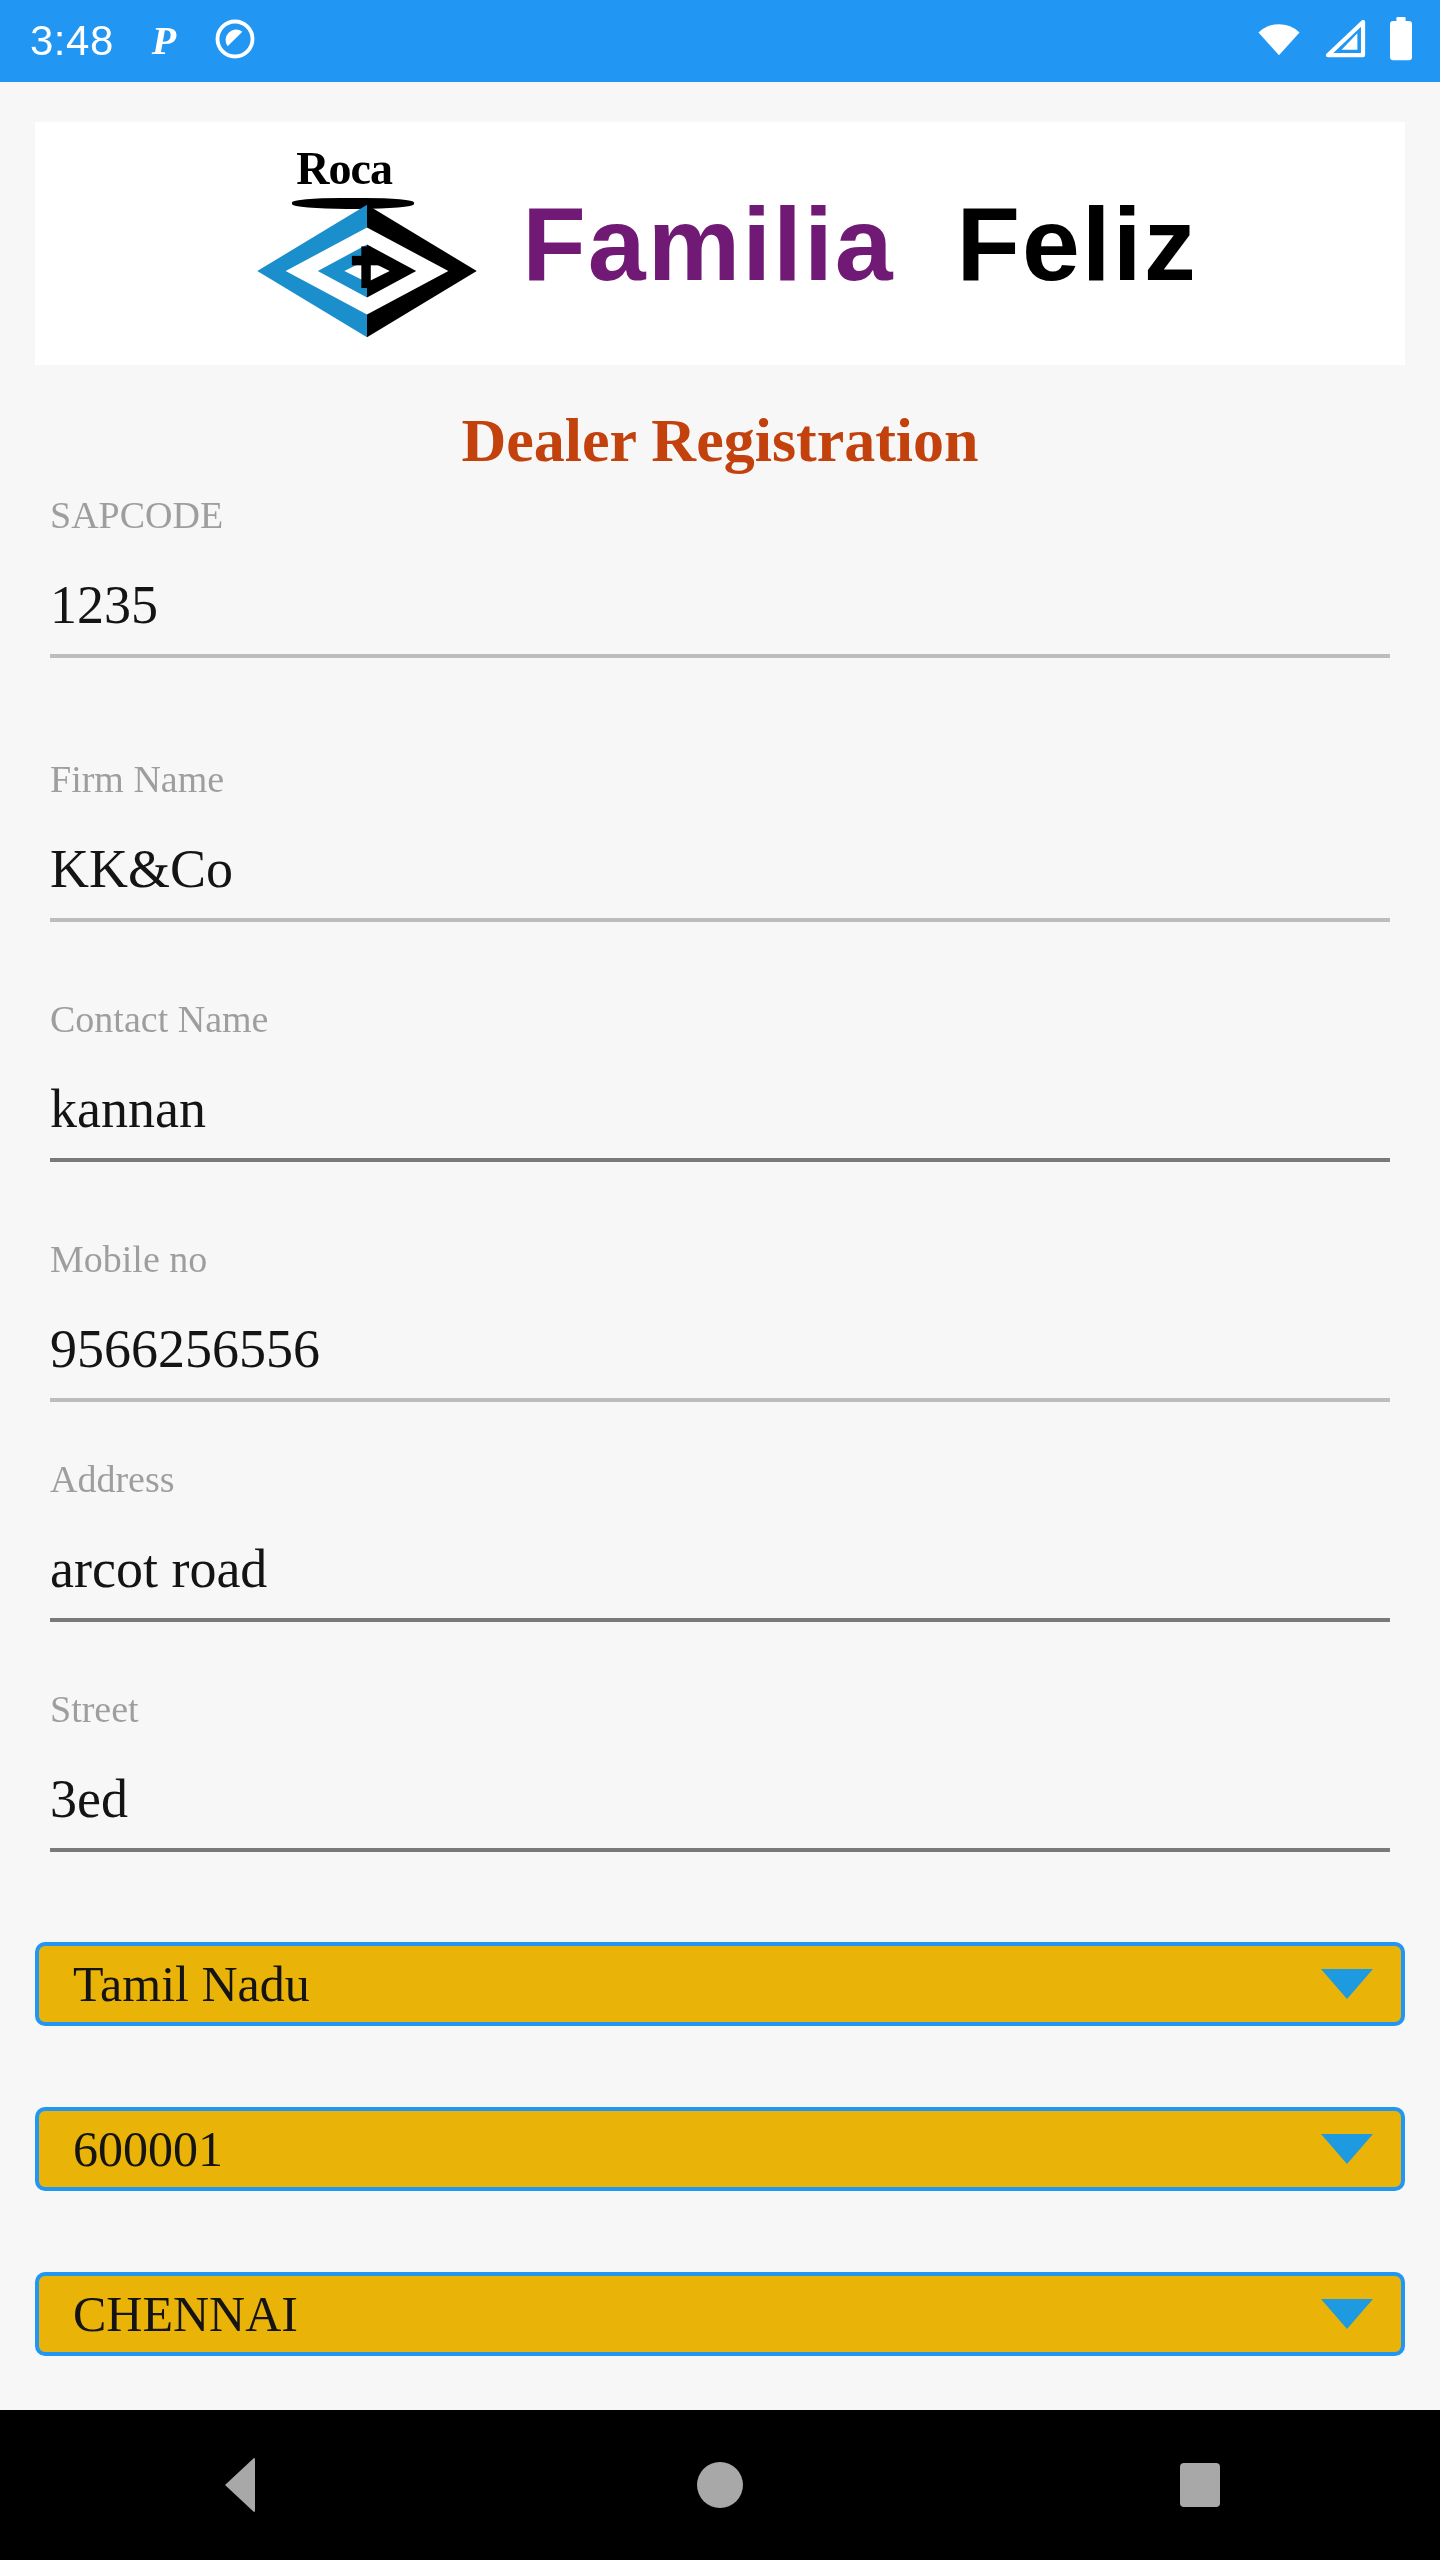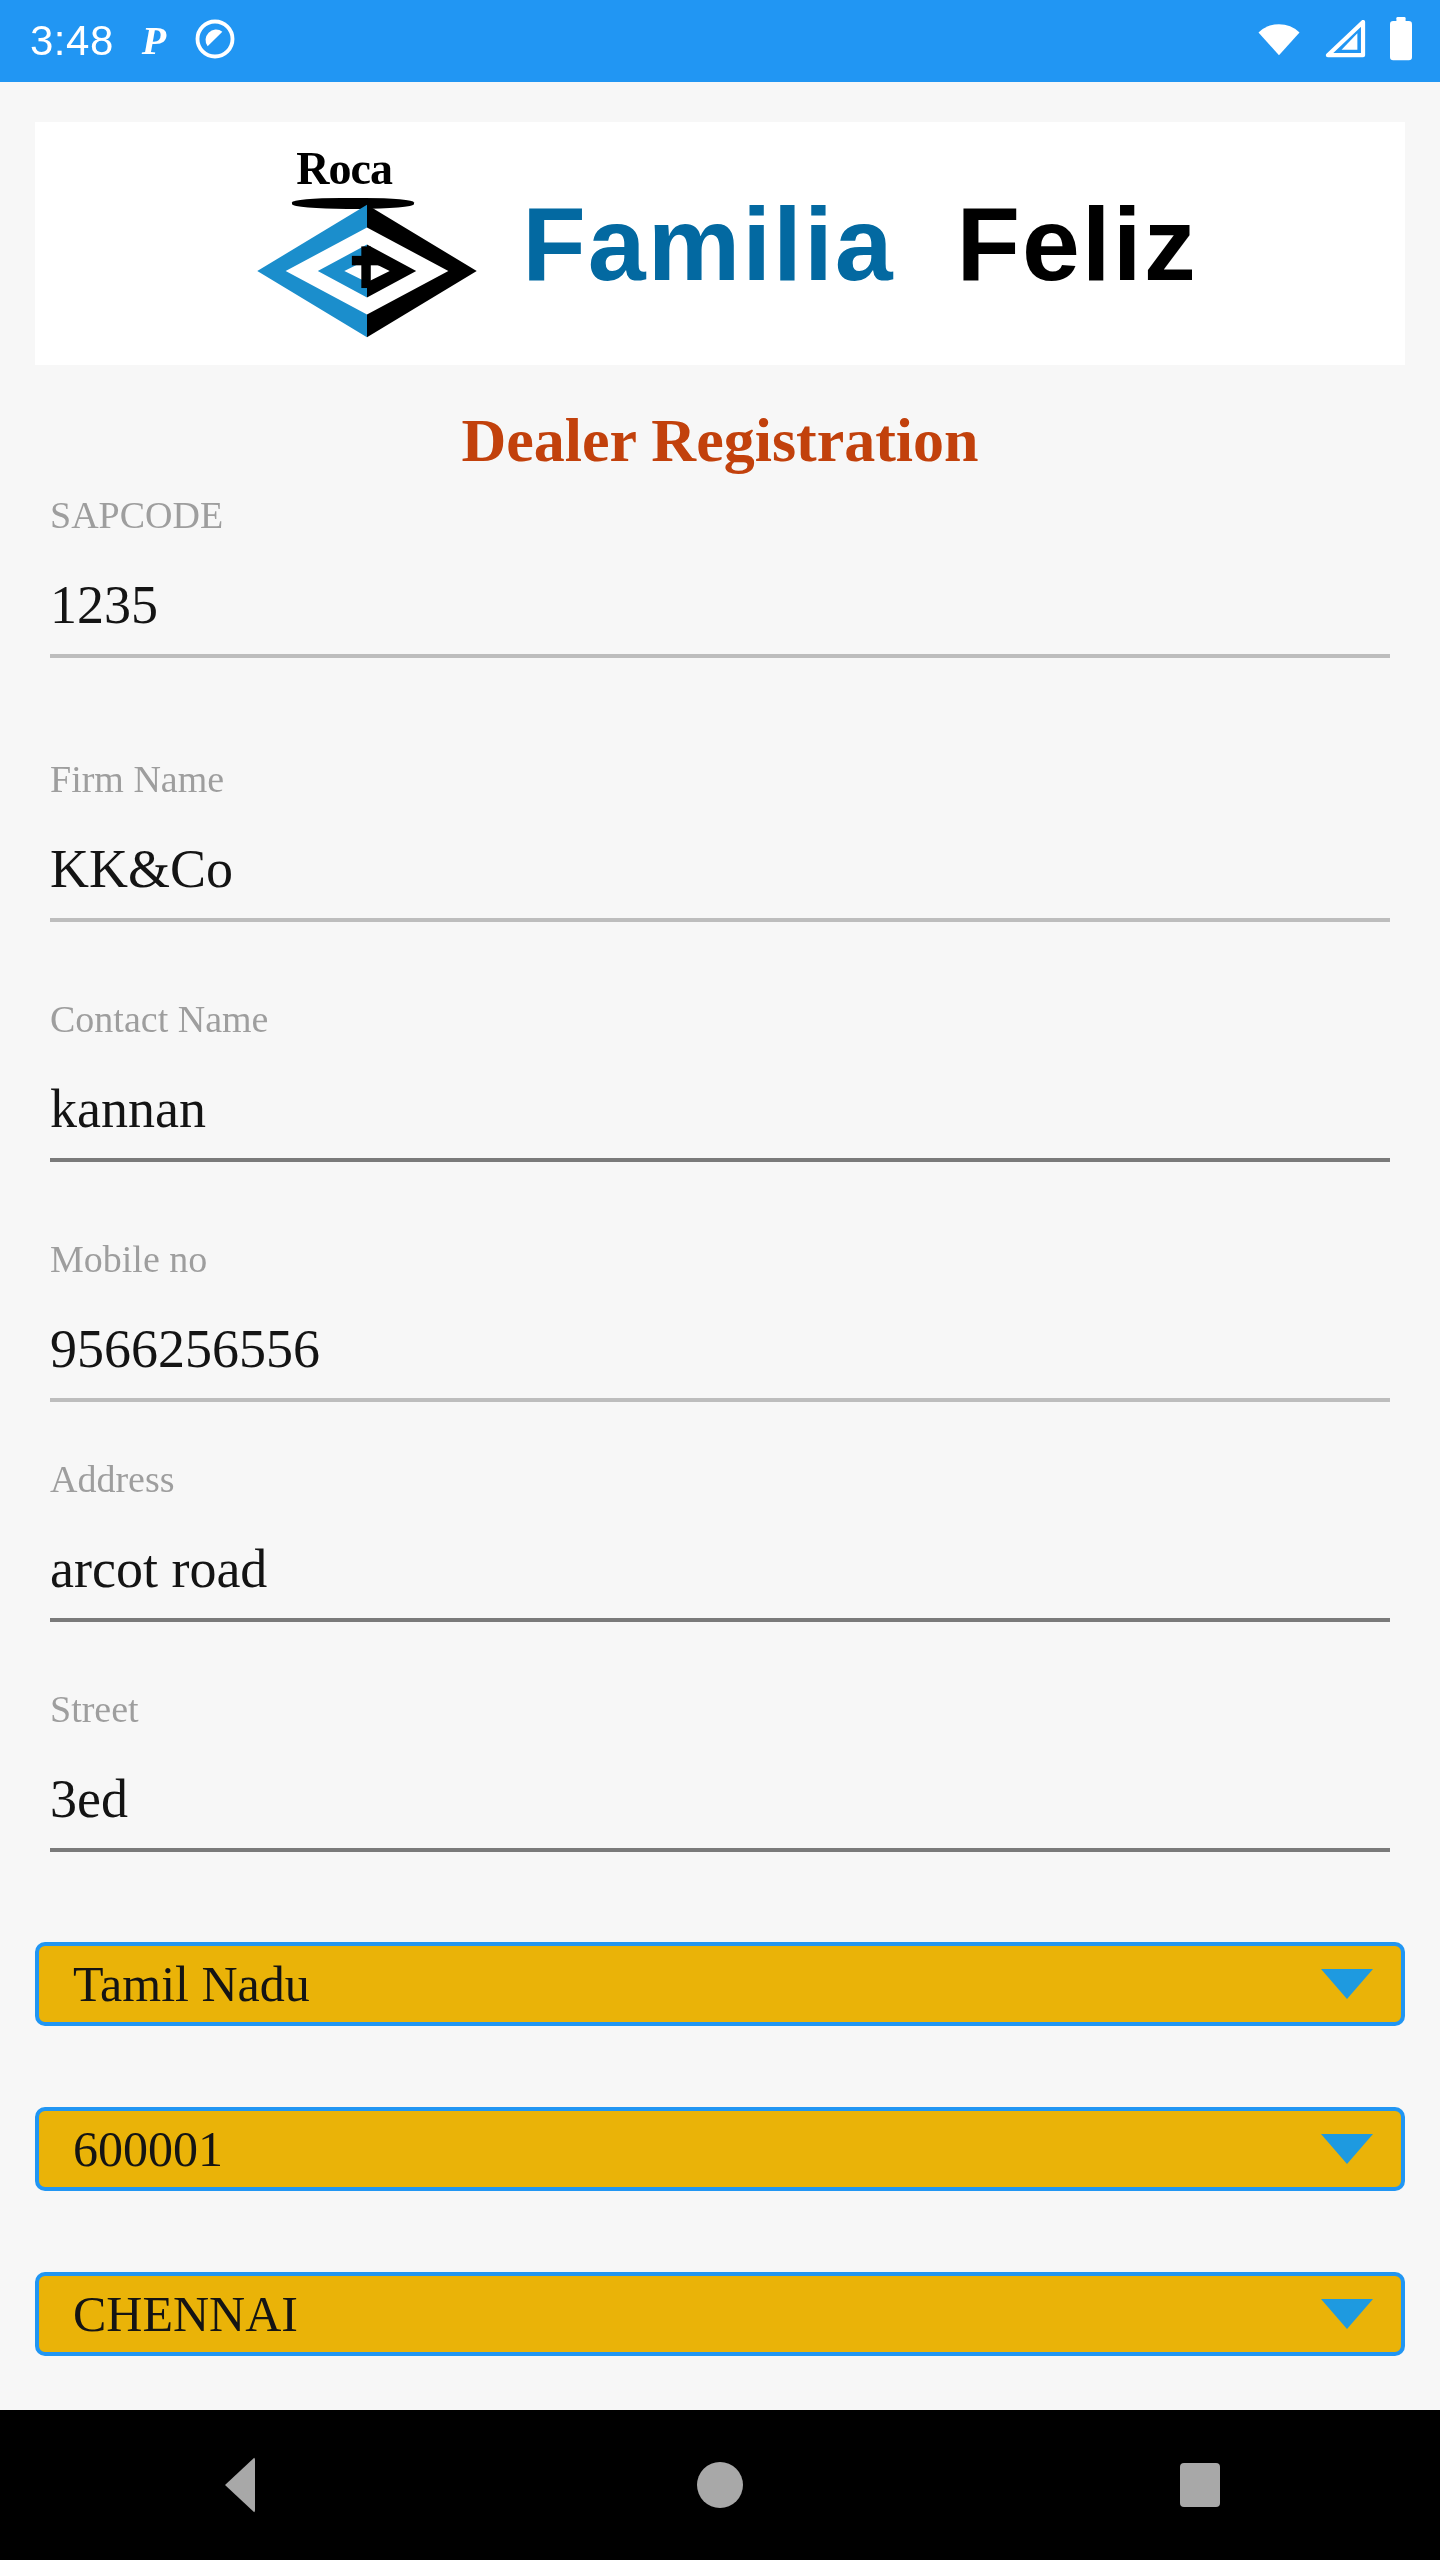--- a/index.html
+++ b/index.html
@@ -11,21 +11,21 @@
   }
   .screen { position:relative; width:1440px; height:2560px; background:#f7f7f7; }
 
   
   .status-bar {
     position:absolute; top:0; left:0; width:1440px; height:82px;
     background:#2196f3;
     display:flex; align-items:center;
     padding:0 26px 0 30px;
   }
-  .status-left { display:flex; align-items:center; gap:28px; }
+  .status-left { display:flex; align-items:center; gap:38px; }
   .status-time {
     color:#ffffff; font-size:42px; letter-spacing:0.5px;
     font-family:"Liberation Sans", sans-serif; font-weight:400;
   }
   .status-right { margin-left:auto; display:flex; align-items:center; gap:22px; }
   .icon-p {
     color:#fff; font-size:40px; font-weight:bold; font-style:italic;
     font-family:"Liberation Serif", serif; line-height:1;
   }
   .icon-circle-slash { display:block; }
@@ -47,21 +47,21 @@
   }
   .mark .roca-underline {
     position:absolute; top:52px; left:40px; width:122px; height:11px; background:#000;
     border-radius:40% 40% 45% 45%;
   }
   .wordmark {
     font-family:"Liberation Sans", sans-serif;
     font-weight:bold; font-size:104px; line-height:1;
     letter-spacing:2px; white-space:nowrap;
   }
-  .wm-blue { color:#0369a1; }
+  .wm-blue { color:#701a75; }
   .wm-black { color:#000; }
 
   
   .page-title {
     position:absolute; top:405px; left:0; width:1440px;
     text-align:center;
     font-family:"Liberation Serif", serif;
     font-weight:bold; font-size:62px; color:#c2410c; letter-spacing:0px;
   }
 

